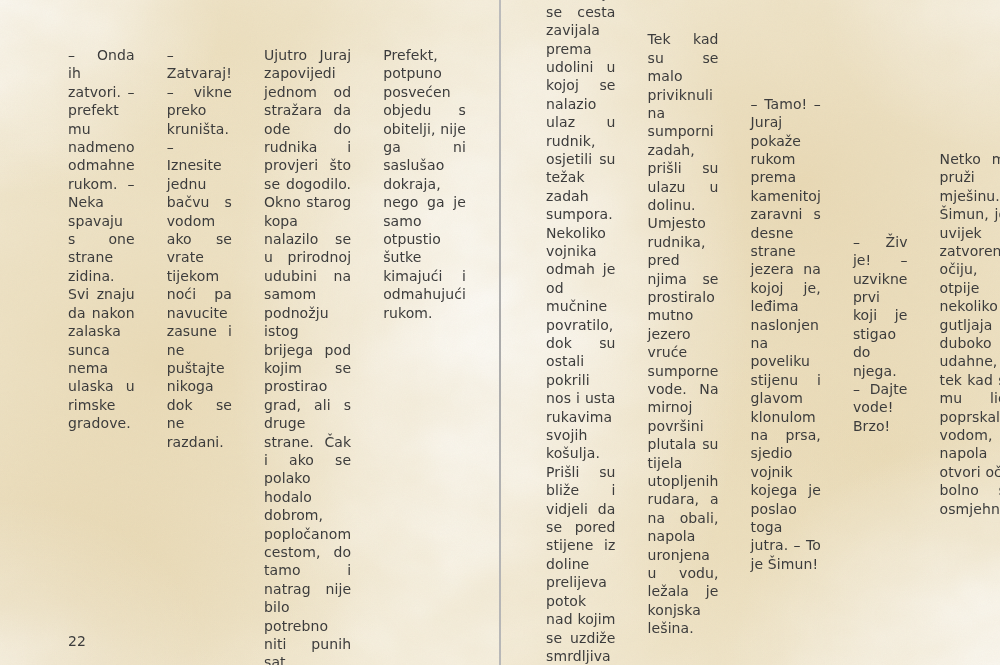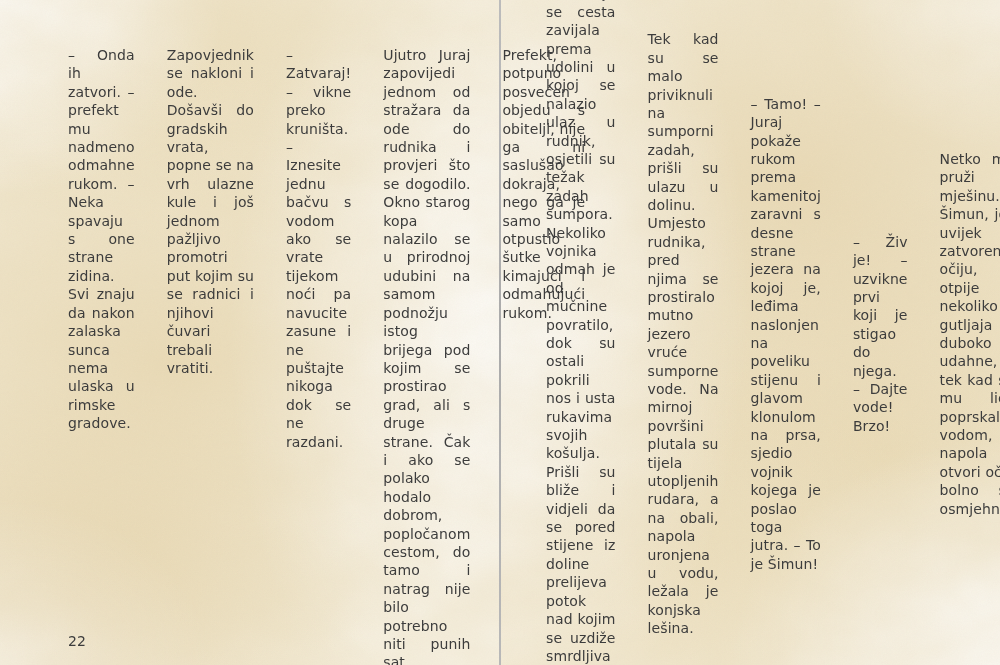--- a/index.html
+++ b/index.html
@@ -91,21 +91,20 @@
   .page.right .pagenum { left: 45px; }
 </style>
 </head>
 <body>
 
 <div class="book">
 
   <div class="page left">
     <div class="content">
       <p>– Onda ih zatvori. – prefekt mu nadmeno odmahne rukom. – Neka spavaju s one strane zidina. Svi znaju da nakon zalaska sunca nema ulaska u rimske gradove.</p>
-      <p>Zapovjednik se nakloni i ode. Došavši do gradskih vrata, popne se na vrh ulazne kule i još jednom pažljivo promotri put kojim su se radnici i njihovi čuvari trebali vratiti.</p>
       <p>– Zatvaraj! – vikne preko kruništa. – Iznesite jednu ba­čvu s vodom ako se vrate tijekom noći pa navucite za­sune i ne puštajte nikoga dok se ne razdani.</p>
       <p>Ujutro Juraj zapovijedi jednom od stražara da ode do rudnika i provjeri što se dogodilo. Okno starog kopa nalazilo se u prirodnoj udubini na samom podnožju istog brijega pod kojim se prostirao grad, ali s druge strane. Čak i ako se polako hodalo dobrom, popločanom cestom, do tamo i natrag nije bilo potrebno niti punih sat vremena. Stoga je Jurju bilo više nego čudno što se stražar nije vratio do podneva. Zabrinuto se uputio do prefekta i predložio mu da će s desetak vojnika osobno provjeriti što se događa.</p>
       <p>Prefekt, potpuno posvećen objedu s obitelji, nije ga ni saslušao dokraja, nego ga je samo otpustio šutke kimajući i odmahujući rukom.</p>
     </div>
     <div class="pagenum">22</div>
   </div>
 
   <div class="spine"></div>
 
   <div class="page right">

